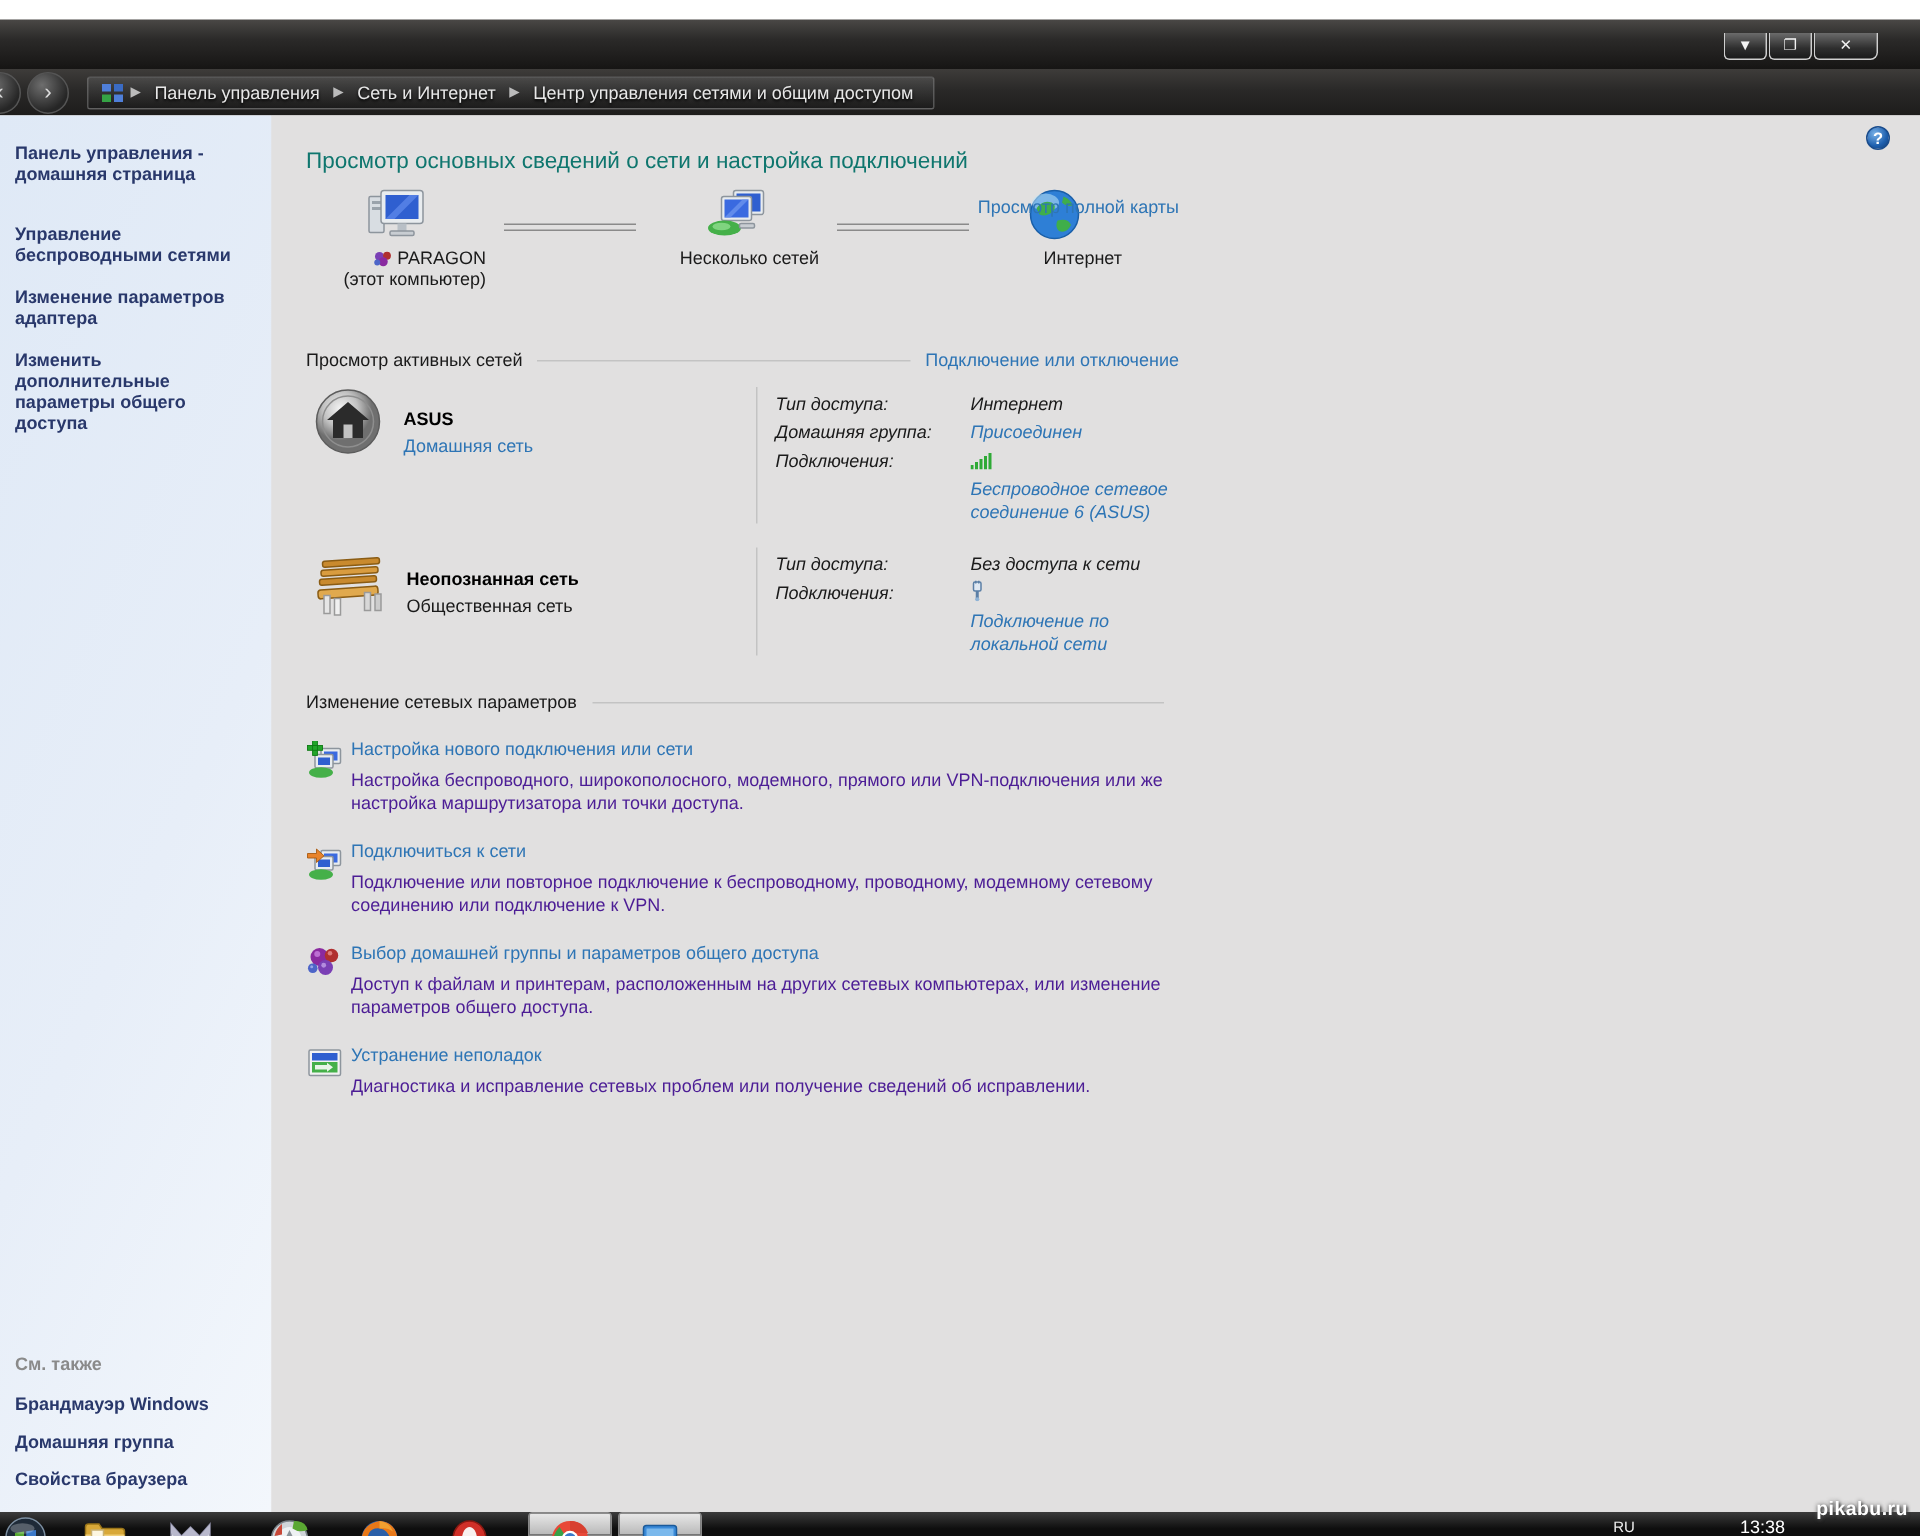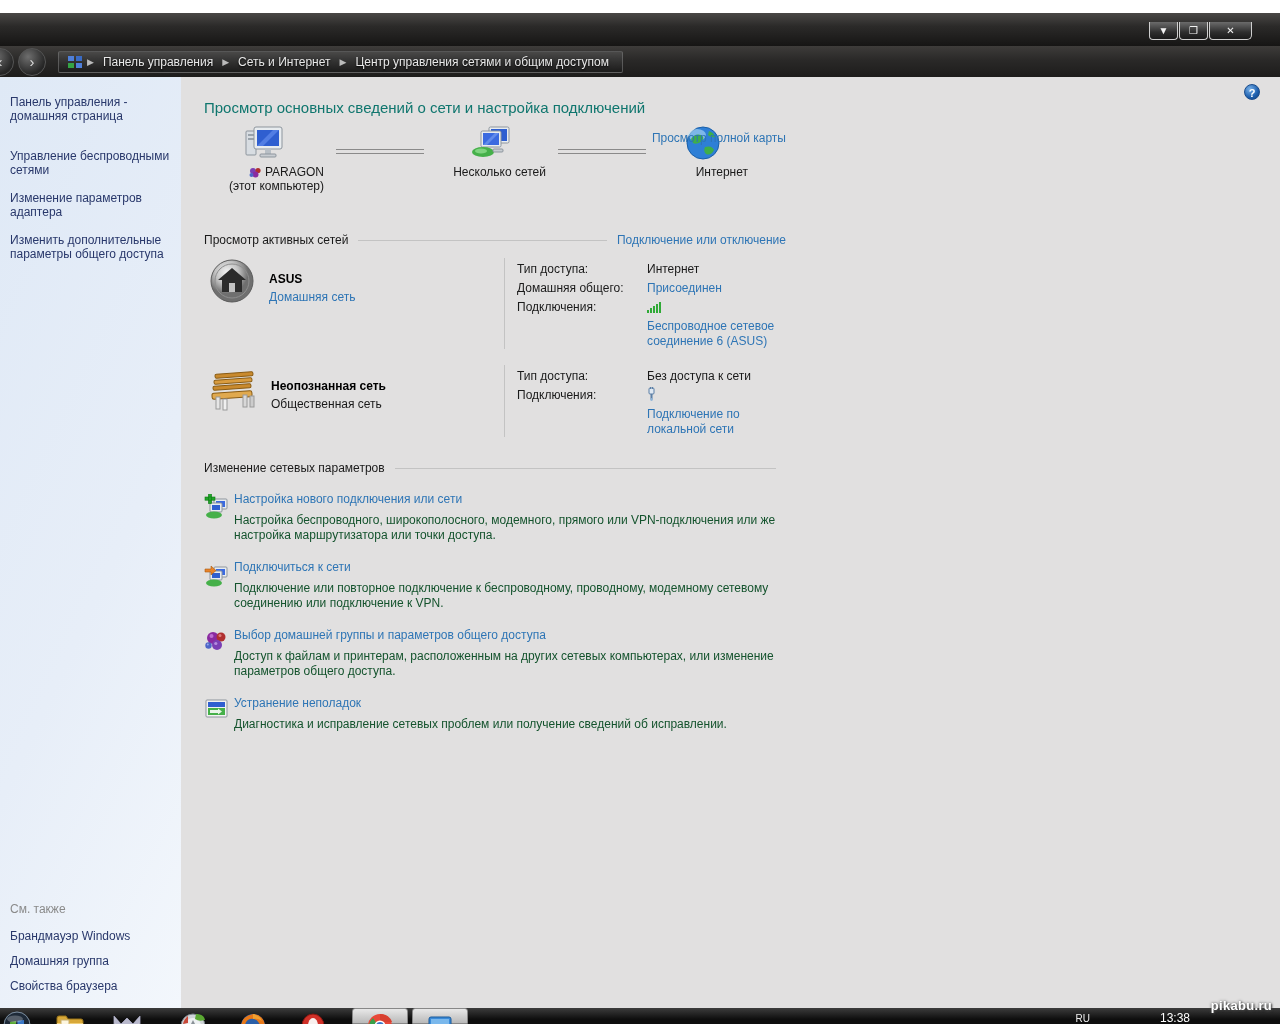--- a/index.html
+++ b/index.html
@@ -36,21 +36,21 @@
   .crumb-sep { color:#bbb; font-size:9px; padding:0 2px; cursor:pointer; }
   .cp-icon { width:16px; height:14px; display:inline-block; margin:0 2px; }
   .search-zone { position:absolute; right:80px; top:51px; display:flex; align-items:center; }
   .binoculars { width:22px; height:12px; margin-right:18px; opacity:.85; }
   .search-placeholder { color:#cfcac2; font-style:italic; font-size:12px; text-shadow:0 1px 2px #000; letter-spacing:.3px; }
 
   
   .window-body { position:absolute; left:0; top:77px; width:1280px; height:931px; background:#e1e0e0; }
   .sidebar { position:absolute; left:0; top:0; width:181px; height:931px;
     background:linear-gradient(115deg,#dfe9f6 0%,#e7eef8 55%,#f3f7fc 100%);
-    padding:18px 10px 0 10px; }
+    padding:18px 10px 0 10px;font-weight:bold; }
   .side-item { color:#29386b; margin-bottom:14px; line-height:14px; cursor:pointer; width:160px; }
   .side-item.home { margin-bottom:26px; }
   .see-also { position:absolute; left:10px; top:825px; }
   .see-also-header { color:#8a8a8a; margin-bottom:13px; }
   .see-also .side-item { margin-bottom:11px; }
 
   .content { position:absolute; left:181px; top:0; width:1099px; height:931px; background:#e1e0e0; }
   .help-badge { position:absolute; right:20px; top:7px; width:16px; height:16px; border-radius:50%;
     background:radial-gradient(circle at 35% 30%,#7ab2e8,#1d5fae 60%,#123d75);
     color:#fff; font-size:11px; font-weight:bold; text-align:center; line-height:16px; cursor:pointer;
@@ -75,32 +75,32 @@
   .section-header .shead { color:#1a1a1a; white-space:nowrap; }
   .section-header .rule { flex:1; height:1px; background:#c3c3c3; margin:0 10px; }
   .section-header .hdr-link { white-space:nowrap; }
 
   
   .net-row { display:flex; margin-top:11px; }
   .net-left { width:300px; display:flex; align-items:flex-start; }
   .net-icon { margin-left:5px; flex:0 0 auto; }
   .net-names { margin-left:14px; margin-top:14px; }
   .net-names .nname { font-weight:bold; color:#000; margin-bottom:4px; }
-  .net-details { border-left:1px solid #c3c3c3; padding-left:12px; flex:1; padding-top:2px; }
+  .net-details { border-left:1px solid #c3c3c3; padding-left:12px; flex:1; padding-top:2px;font-style:italic; }
   .drow { display:flex; line-height:19px; }
   .dlabel { width:130px; color:#1a1a1a; flex:0 0 auto; }
   .dvalue { color:#1a1a1a; }
   .dvalue .vicon { display:inline-block; vertical-align:-2px; margin-right:5px; }
   .wrapval { max-width:160px; display:inline-block; vertical-align:top; line-height:15px; padding-top:2px; }
 
   
   .set-item { display:flex; margin-top:17px; }
   .set-icon { width:30px; flex:0 0 auto; margin-top:2px; }
   .set-body .stitle { margin-bottom:7px; display:inline-block; }
-  .set-body .sdesc { color:#14532d; line-height:15px; width:555px; }
+  .set-body .sdesc { color:#4c1d95; line-height:15px; width:555px; }
 
   
   .taskbar { position:absolute; left:0; top:1008px; width:1280px; height:16px;
     background:linear-gradient(180deg,#3c3c3c,#0e0e0e 70%); overflow:hidden; }
   .tb-inner { position:relative; width:100%; height:40px; }
   .tb-icon { position:absolute; top:2px; width:30px; height:30px; }
   .tb-active { position:absolute; top:0; width:56px; height:16px;
     background:linear-gradient(180deg,#e8e8e8,#b9b9b9); border-radius:3px 3px 0 0; border:1px solid #888; }
   .tray { position:absolute; right:0; top:0; height:16px; display:flex; align-items:flex-start; color:#eee; }
   .tray .lang { margin-top:5px; font-size:10px; }
@@ -264,21 +264,21 @@
             <div class="nname">ASUS</div>
             <a class="lnk">Домашняя сеть</a>
           </div>
         </div>
         <div class="net-details">
           <div class="drow">
             <span class="dlabel">Тип доступа:</span>
             <span class="dvalue">Интернет</span>
           </div>
           <div class="drow">
-            <span class="dlabel">Домашняя общего:</span>
+            <span class="dlabel">Домашняя группа:</span>
             <a class="lnk dvalue">Присоединен</a>
           </div>
           <div class="drow">
             <span class="dlabel">Подключения:</span>
             <span class="dvalue">
               <span class="vicon">
                 <svg width="16" height="12" viewBox="0 0 16 12">
                   <rect x="0" y="9" width="2" height="3" fill="#2faa36"></rect>
                     <rect x="3" y="7" width="2" height="5" fill="#2faa36"></rect>
                   <rect x="6" y="5" width="2" height="7" fill="#2faa36"></rect>

